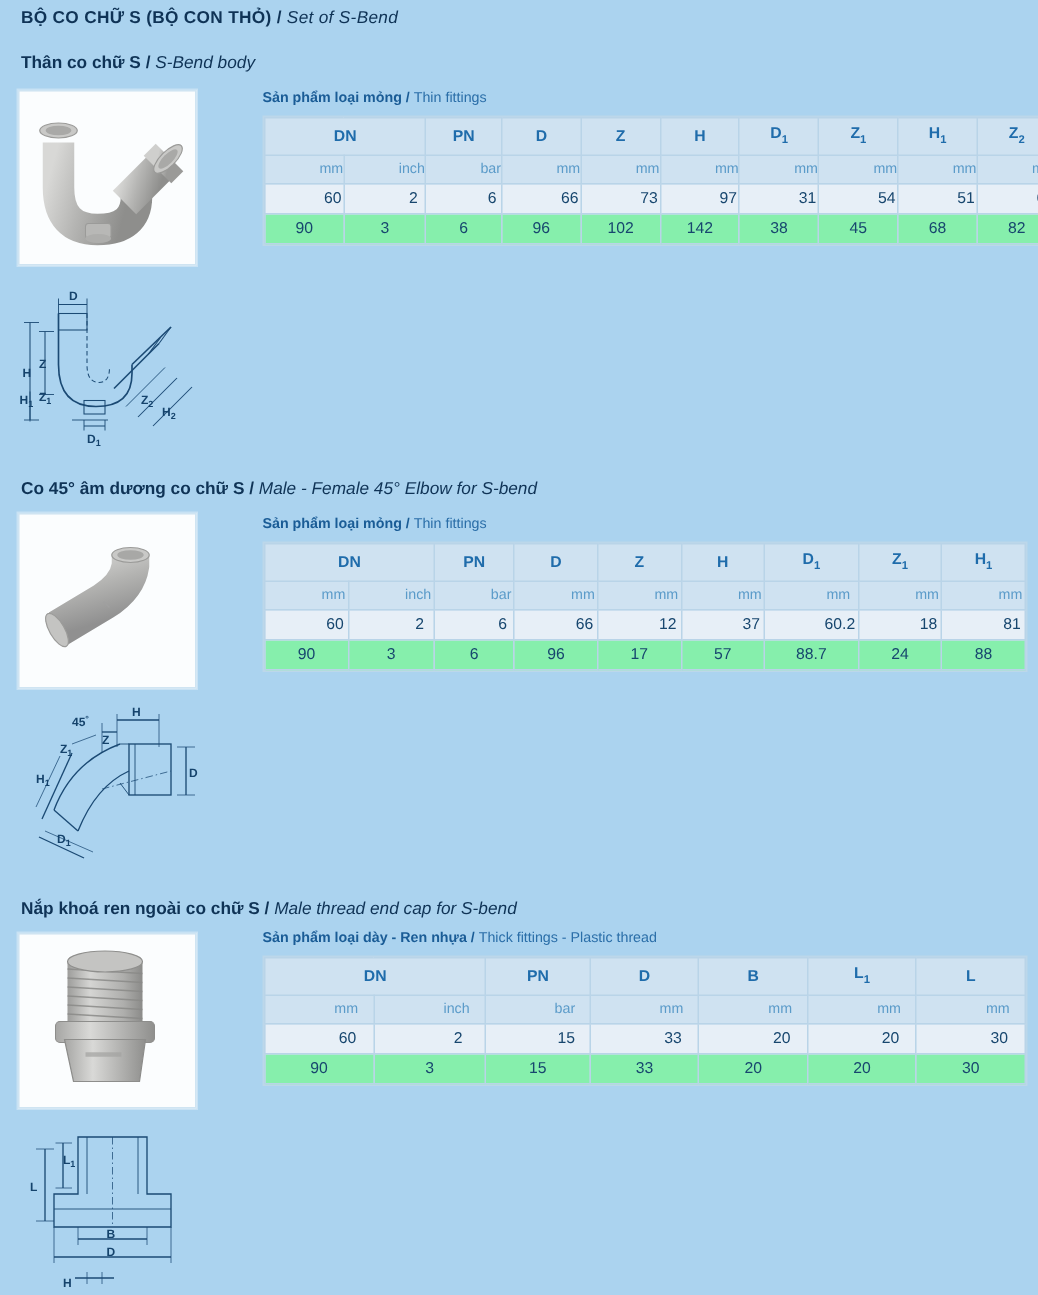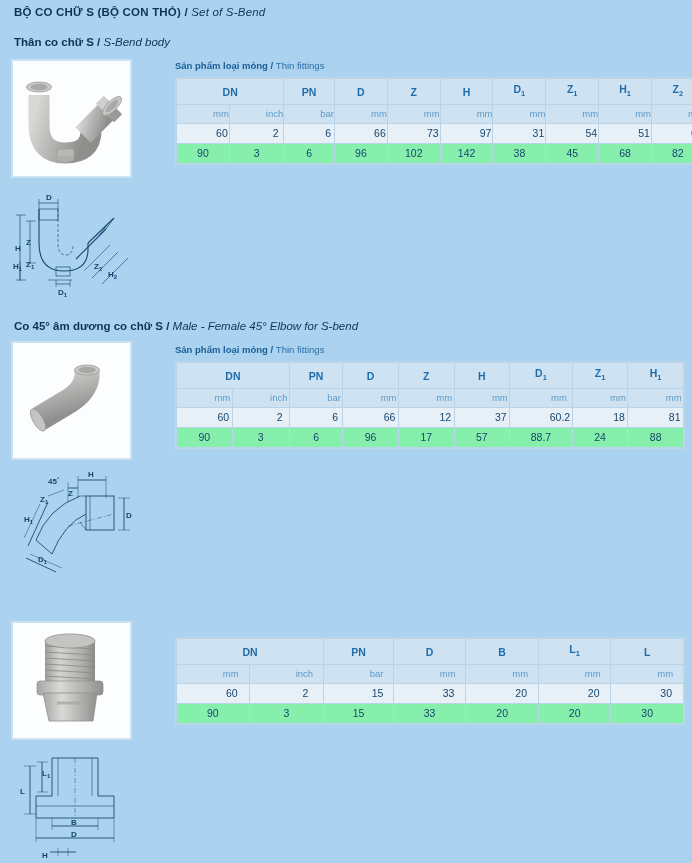--- a/index.html
+++ b/index.html
@@ -335,21 +335,31 @@
         <td>96</td>
         <td>17</td>
         <td>57</td>
         <td>88.7</td>
         <td>24</td>
         <td>88</td>
       </tr>
     </tbody>
   </table>
 
-
+  <div class="sec-title" style="top:600px;">
+    <span>Nắp khoá ren ngoài co chữ S</span>
+    <span>/</span>
+    <span class="en">Male thread end cap for S-bend</span>
+  </div>
+
+  <div class="sub-title" style="left:175px;top:620px;">
+    <span>Sản phẩm loại dày - Ren nhựa</span>
+    <span>/</span>
+    <span class="en">Thick fittings - Plastic thread</span>
+  </div>
 
   <div class="photo" style="top:622px;">
     <svg width="117" height="115" viewBox="0 0 117 115">
       <defs>
         <linearGradient id="g3" x1="0" y1="0" x2="1" y2="0">
           <stop offset="0" stop-color="#9d9d9b"></stop>
           <stop offset="0.3" stop-color="#d5d5d3"></stop>
           <stop offset="0.75" stop-color="#aeaeac"></stop>
           <stop offset="1" stop-color="#8b8b89"></stop>
         </linearGradient>

